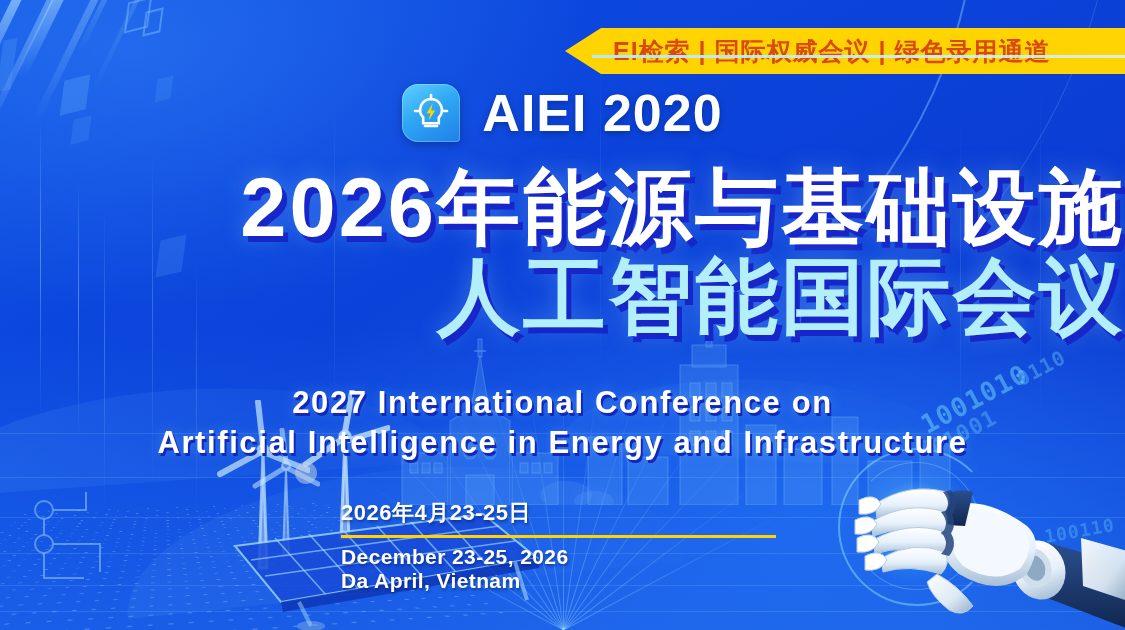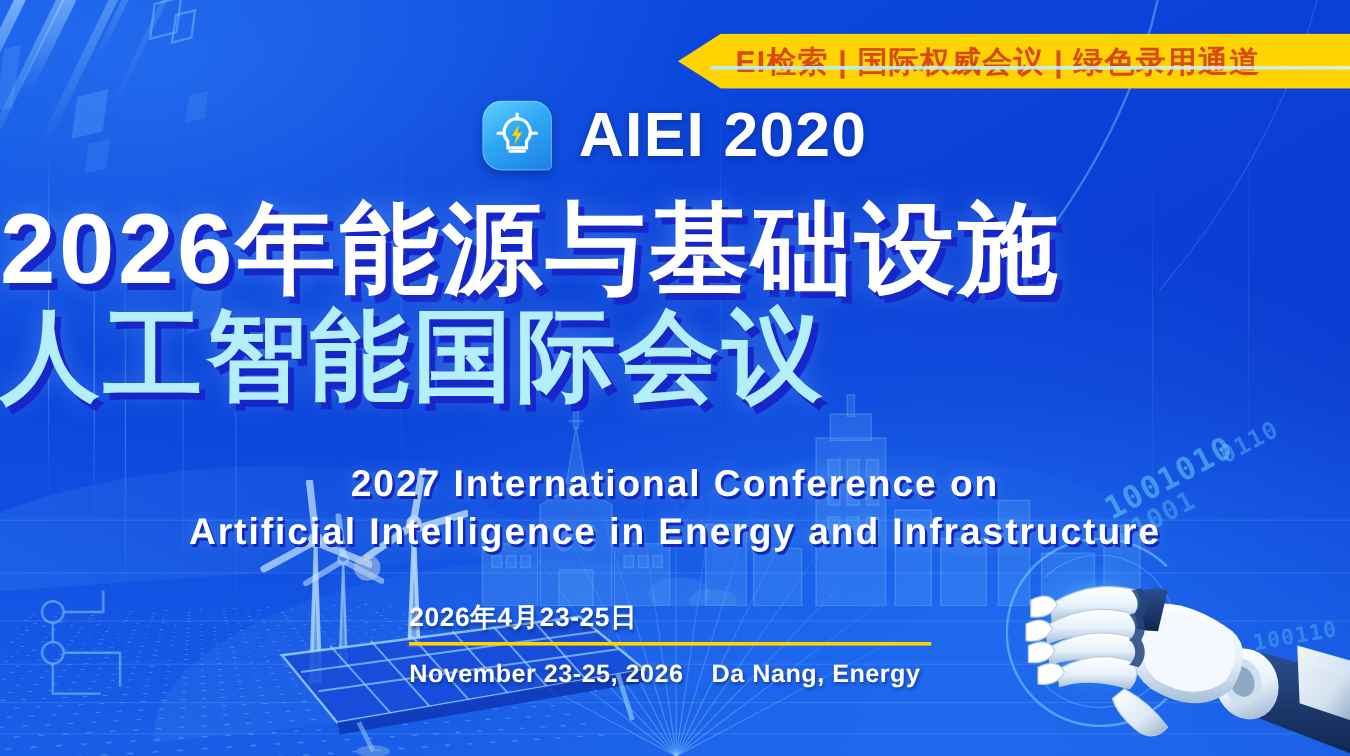--- a/index.html
+++ b/index.html
@@ -189,21 +189,21 @@
     font-size:52px;
     font-weight:700;
     letter-spacing:1px;
     line-height:1;
     text-shadow: 0 2px 6px rgba(3,25,90,0.45);
   }
 
   
   .cn-head {
     position:absolute; left:0; right:0; top:164px;
-    text-align:left;
+    text-align:right;
   }
   .cn-line1, .cn-line2 {
     font-size:83px;
     font-weight:700;
     line-height:1.07;
     letter-spacing:3px;
     white-space:nowrap;
   }
   .cn-line1 {
     color:#ffffff;
@@ -230,22 +230,23 @@
   }
 
   
   .info {
     position:absolute;
     left:341px; top:498px;
     width:435px;
   }
   .info-row {
     display:flex;
-    align-items:center;
+    align-items:flex-start;
     height:34px;
+    flex-direction:column;
   }
   .info-row .date { width:252px; }
   .info-row .place { flex:1; }
   .info .cn-row span {
     color:#ffffff;
     font-size:22px;
     font-weight:600;
     letter-spacing:0.5px;
     text-shadow: 1px 2px 3px rgba(3,25,90,0.55);
     white-space:nowrap;
@@ -536,19 +537,19 @@
       <div class="en-line">2027 International Conference on</div>
       <div class="en-line">Artificial Intelligence in Energy and Infrastructure</div>
     </div>
 
     <div class="info">
       <div class="info-row cn-row">
         <span class="date">2026年4月23-25日</span>
       </div>
       <div class="info-divider"></div>
       <div class="info-row en-row">
-        <span class="date">November 23-25, 2026</span>
-        <span class="place">Da Nang, Energy</span>
+        <span class="date">December 23-25, 2026</span>
+        <span class="place">Da April, Vietnam</span>
       </div>
     </div>
 
   </div>
 </div>
 
 </body></html>

